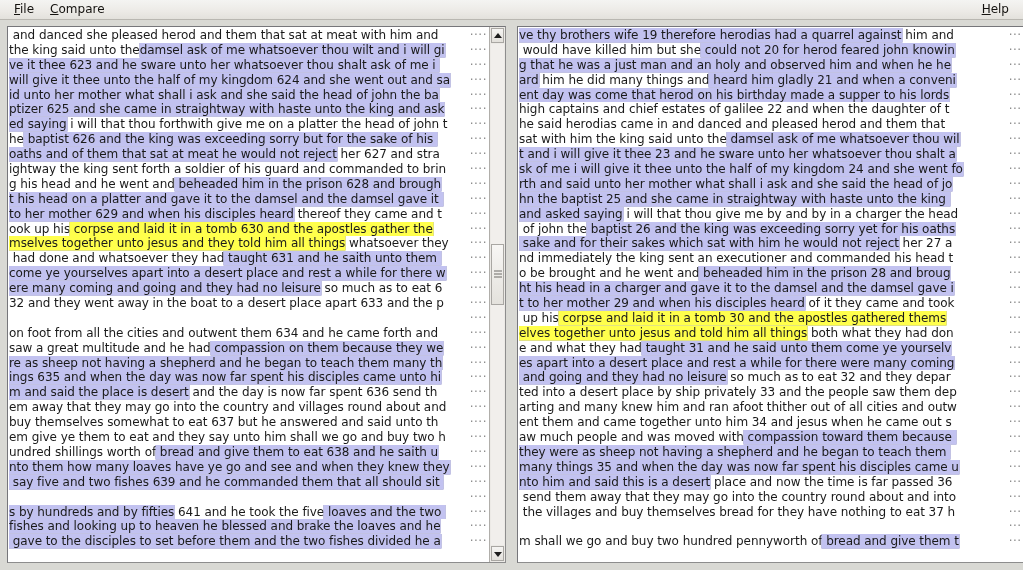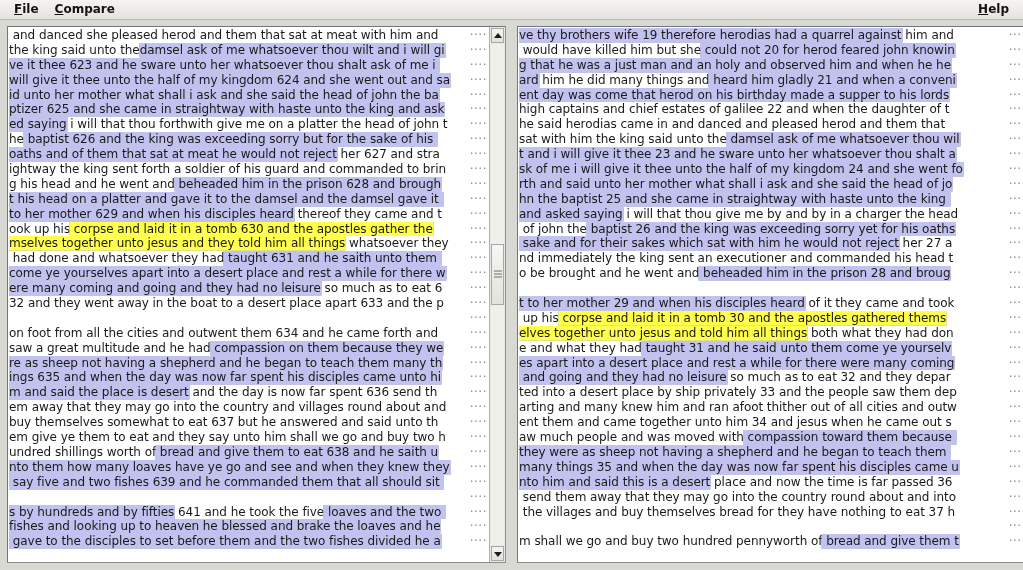--- a/index.html
+++ b/index.html
@@ -16,21 +16,20 @@
   
   .menubar {
     height: 20px;
     background: linear-gradient(to bottom, #f4f4f2 0%, #eceae6 60%, #e3e1dc 100%);
     border-bottom: 1px solid #b9b7b1;
     display: flex;
     align-items: center;
     padding: 0 6px;
     box-sizing: border-box;
     position: relative;
-    font-weight: bold;
   }
   .menu-item {
     font-size: 12px;
     color: #14120f;
     padding: 1px 8px 2px 8px;
     cursor: default;
     white-space: nowrap;
   }
   .menu-item .acc { text-decoration: underline; }
   .menu-right { margin-left: auto; }
@@ -252,21 +251,21 @@
           <div class="line"><span class="pl">sat with him the king said unto the</span><span class="hl"> damsel ask of me whatsoever thou wil</span><span class="wrapmark">····</span></div>
           <div class="line"><span class="hl">t and i will give it thee 23 and he sware unto her whatsoever thou shalt a</span><span class="wrapmark">····</span></div>
           <div class="line"><span class="hl">sk of me i will give it thee unto the half of my kingdom 24 and she went fo</span><span class="wrapmark">····</span></div>
           <div class="line"><span class="hl">rth and said unto her mother what shall i ask and she said the head of jo</span><span class="wrapmark">····</span></div>
           <div class="line"><span class="hl">hn the baptist 25 and she came in straightway with haste unto the king </span><span class="wrapmark">····</span></div>
           <div class="line"><span class="hl">and asked saying</span><span class="pl"> i will that thou give me by and by in a charger the head</span><span class="wrapmark">····</span></div>
           <div class="line"><span class="pl"> of john the</span><span class="hl"> baptist 26 and the king was exceeding sorry yet for his oaths</span><span class="wrapmark">····</span></div>
           <div class="line"><span class="hl"> sake and for their sakes which sat with him he would not reject</span><span class="pl"> her 27 a</span><span class="wrapmark">····</span></div>
           <div class="line"><span class="pl">nd immediately the king sent an executioner and commanded his head t</span><span class="wrapmark">····</span></div>
           <div class="line"><span class="pl">o be brought and he went and</span><span class="hl"> beheaded him in the prison 28 and broug</span><span class="wrapmark">····</span></div>
-          <div class="line"><span class="wrapmark">····</span></div>
+          <div class="line"><span class="hl">ht his head in a charger and gave it to the damsel and the damsel gave i</span><span class="wrapmark">····</span></div>
           <div class="line"><span class="hl">t to her mother 29 and when his disciples heard</span><span class="pl"> of it they came and took</span><span class="wrapmark">····</span></div>
           <div class="line"><span class="pl"> up his</span><span class="hly"> corpse and laid it in a tomb 30 and the apostles gathered thems</span><span class="wrapmark">····</span></div>
           <div class="line"><span class="hly">elves together unto jesus and told him all things</span><span class="pl"> both what they had don</span><span class="wrapmark">····</span></div>
           <div class="line"><span class="pl">e and what they had</span><span class="hl"> taught 31 and he said unto them come ye yourselv</span><span class="wrapmark">····</span></div>
           <div class="line"><span class="hl">es apart into a desert place and rest a while for there were many coming</span><span class="wrapmark">····</span></div>
           <div class="line"><span class="hl"> and going and they had no leisure</span><span class="pl"> so much as to eat 32 and they depar</span><span class="wrapmark">····</span></div>
           <div class="line"><span class="pl">ted into a desert place by ship privately 33 and the people saw them dep</span><span class="wrapmark">····</span></div>
           <div class="line"><span class="pl">arting and many knew him and ran afoot thither out of all cities and outw</span><span class="wrapmark">····</span></div>
           <div class="line"><span class="pl">ent them and came together unto him 34 and jesus when he came out s</span><span class="wrapmark">····</span></div>
           <div class="line"><span class="pl">aw much people and was moved with</span><span class="hl"> compassion toward them because </span><span class="wrapmark">····</span></div>

